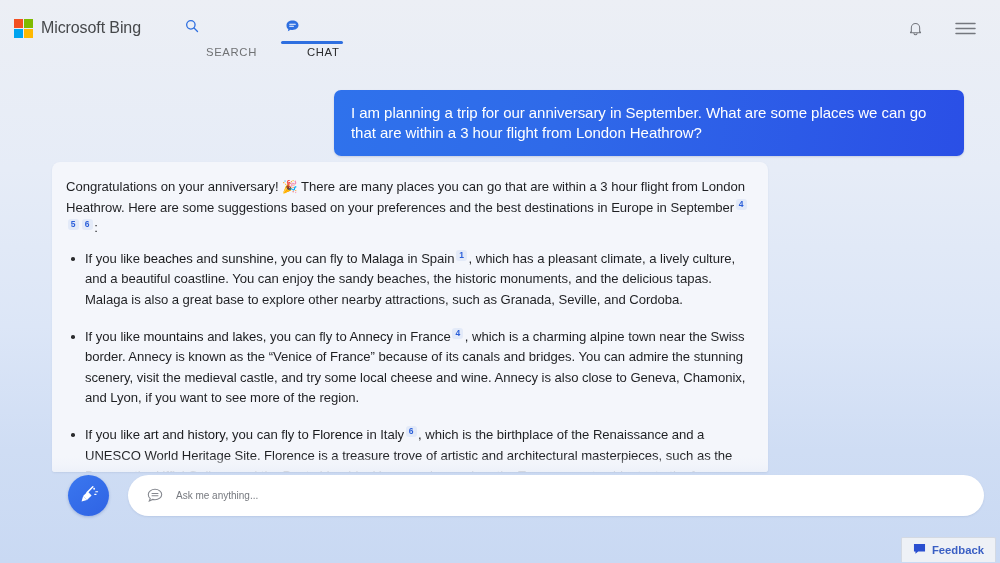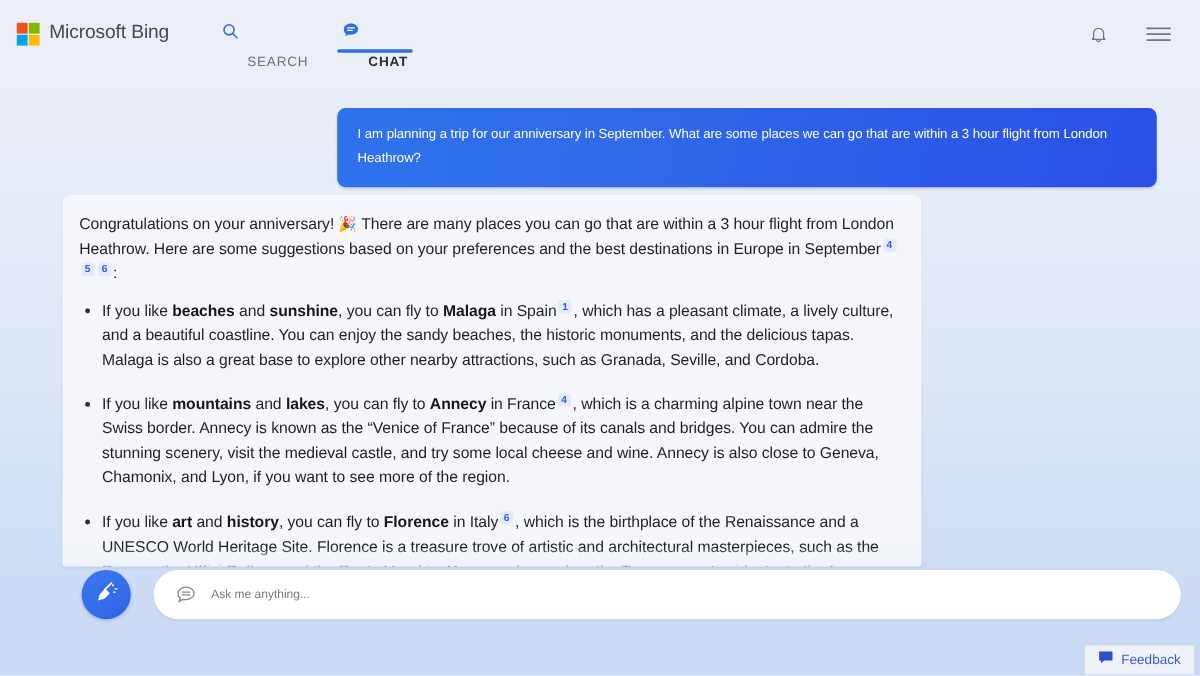--- a/index.html
+++ b/index.html
@@ -71,21 +71,21 @@
     position: relative;
   }
 
   .nav-tab .tab-label {
     font-size: 11.3px;
     letter-spacing: 0.65px;
     color: #707274;
     font-weight: 400;
     margin-top: 48px;
   }
-  .nav-tab.active .tab-label { color: #2b2c2e; font-weight: 700; }
+  .nav-tab.active .tab-label { color: #2b2c2e; font-weight: 400; }
 
   .nav-tab .underline {
     position: absolute;
     left: 10px; right: 10px;
     bottom: 12px;
     height: 2.6px;
     border-radius: 2px;
     background: #2e6fe0;
   }
 
@@ -114,26 +114,26 @@
 
   .user-row {
     position: absolute;
     top: 34px;
     right: 36px;
     display: flex;
     justify-content: flex-end;
   }
 
   .user-bubble {
-    width: 683px;
+    width: 630px;
     background: linear-gradient(100deg, #2f72ec 0%, #2f6ae9 35%, #2a4fe6 100%);
     color: #ffffff;
     border-radius: 7px;
     padding: 13px 29px 14px 17px;
-    font-size: 11px;
+    font-size: 15px;
     line-height: 19.5px;
     box-shadow: 0 1px 2px rgba(40,60,120,0.17);
     letter-spacing: -0.05px;
   }
 
   .answer-card {
     position: absolute;
     top: 106px;
     left: 52px;
     width: 716px;
@@ -174,21 +174,21 @@
   }
   .bullets li::before {
     content: "";
     position: absolute;
     left: 5px; top: 8.5px;
     width: 3.6px; height: 3.6px;
     border-radius: 50%;
     background: #2b2c2e;
   }
 
-  .answer-text b { font-weight: 700; color: #161719; }
+  .answer-text b { font-weight: 400; color: #161719; }
 
   .cite {
     display: inline-block;
     font-size: 8.5px;
     line-height: 11px;
     vertical-align: 5px;
     color: #2b5fd9;
     background: #e3eaf8;
     border-radius: 3px;
     padding: 0px 3.2px;
@@ -254,20 +254,21 @@
     height: 22px;
     background: #eef1f6;
     border: 1px solid #d3d9e3;
     border-bottom: none;
     border-radius: 2px 2px 0 0;
     display: flex;
     align-items: center;
     gap: 6px;
     padding: 12px 11px;
     cursor: pointer;
+    font-weight: bold;
   }
   .feedback-label {
     font-size: 11.3px;
     color: #3a5fc4;
   }
 </style>
 </head>
 <body>
 
 <div class="header">

